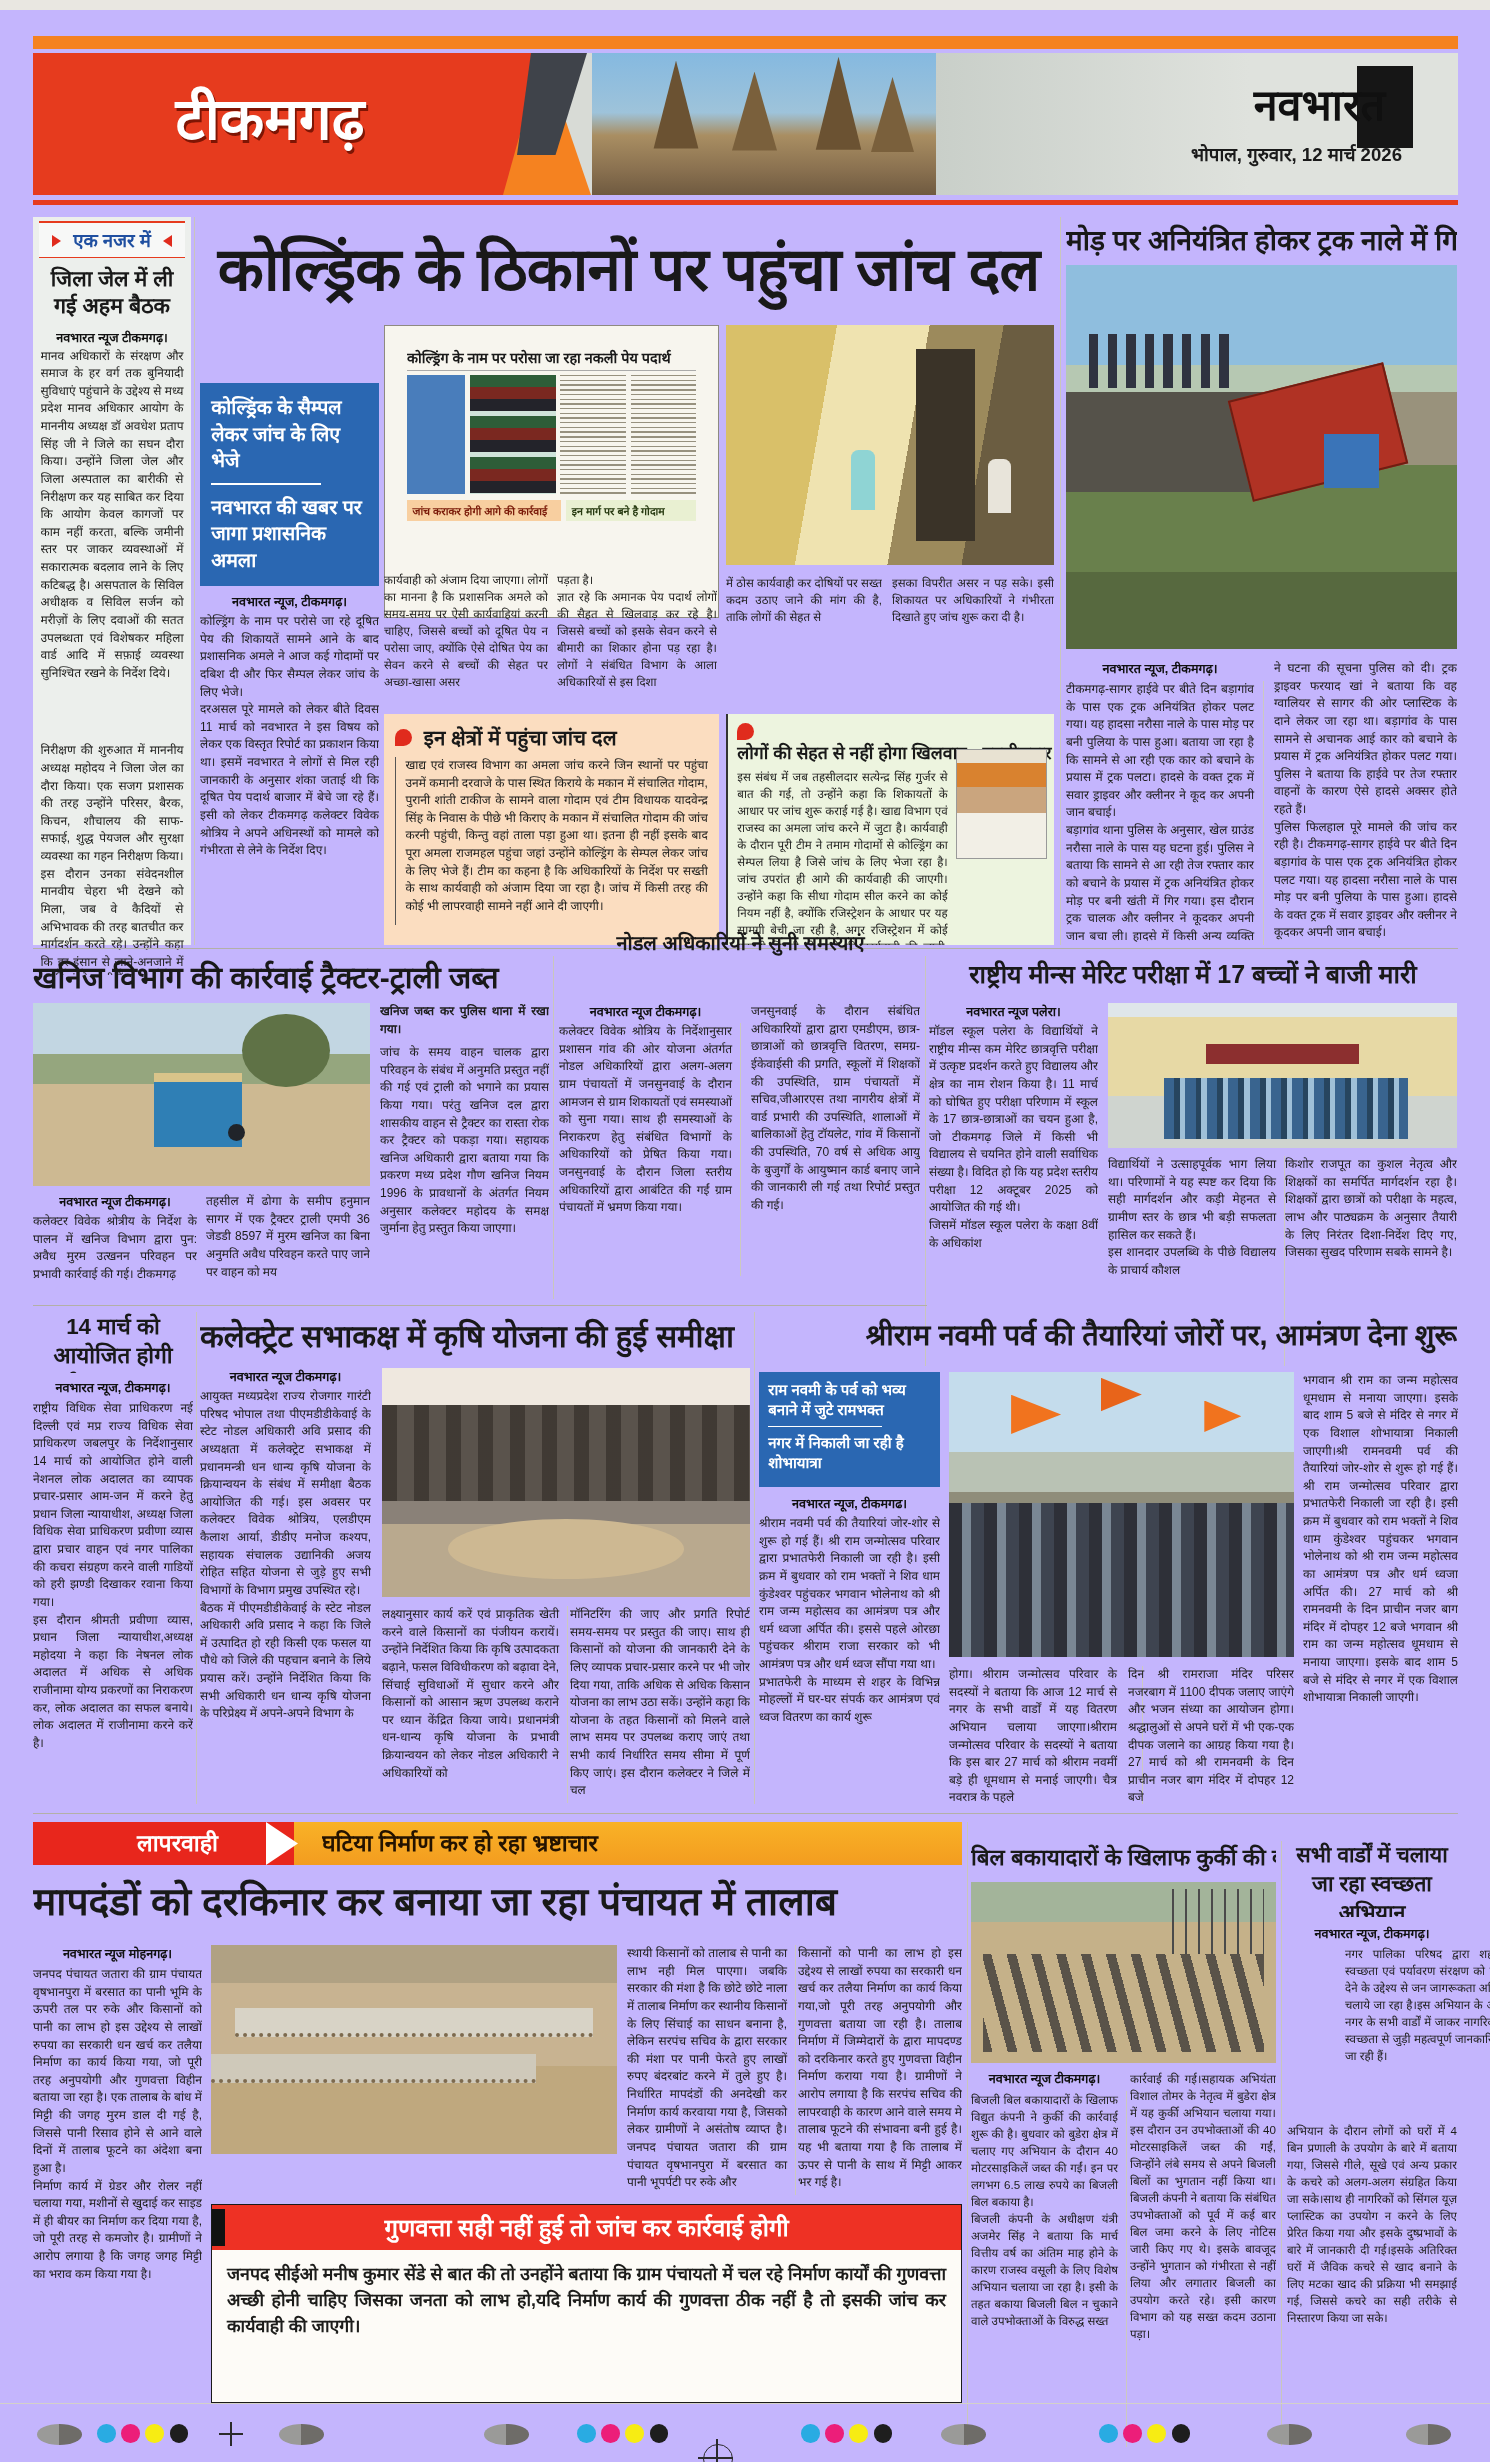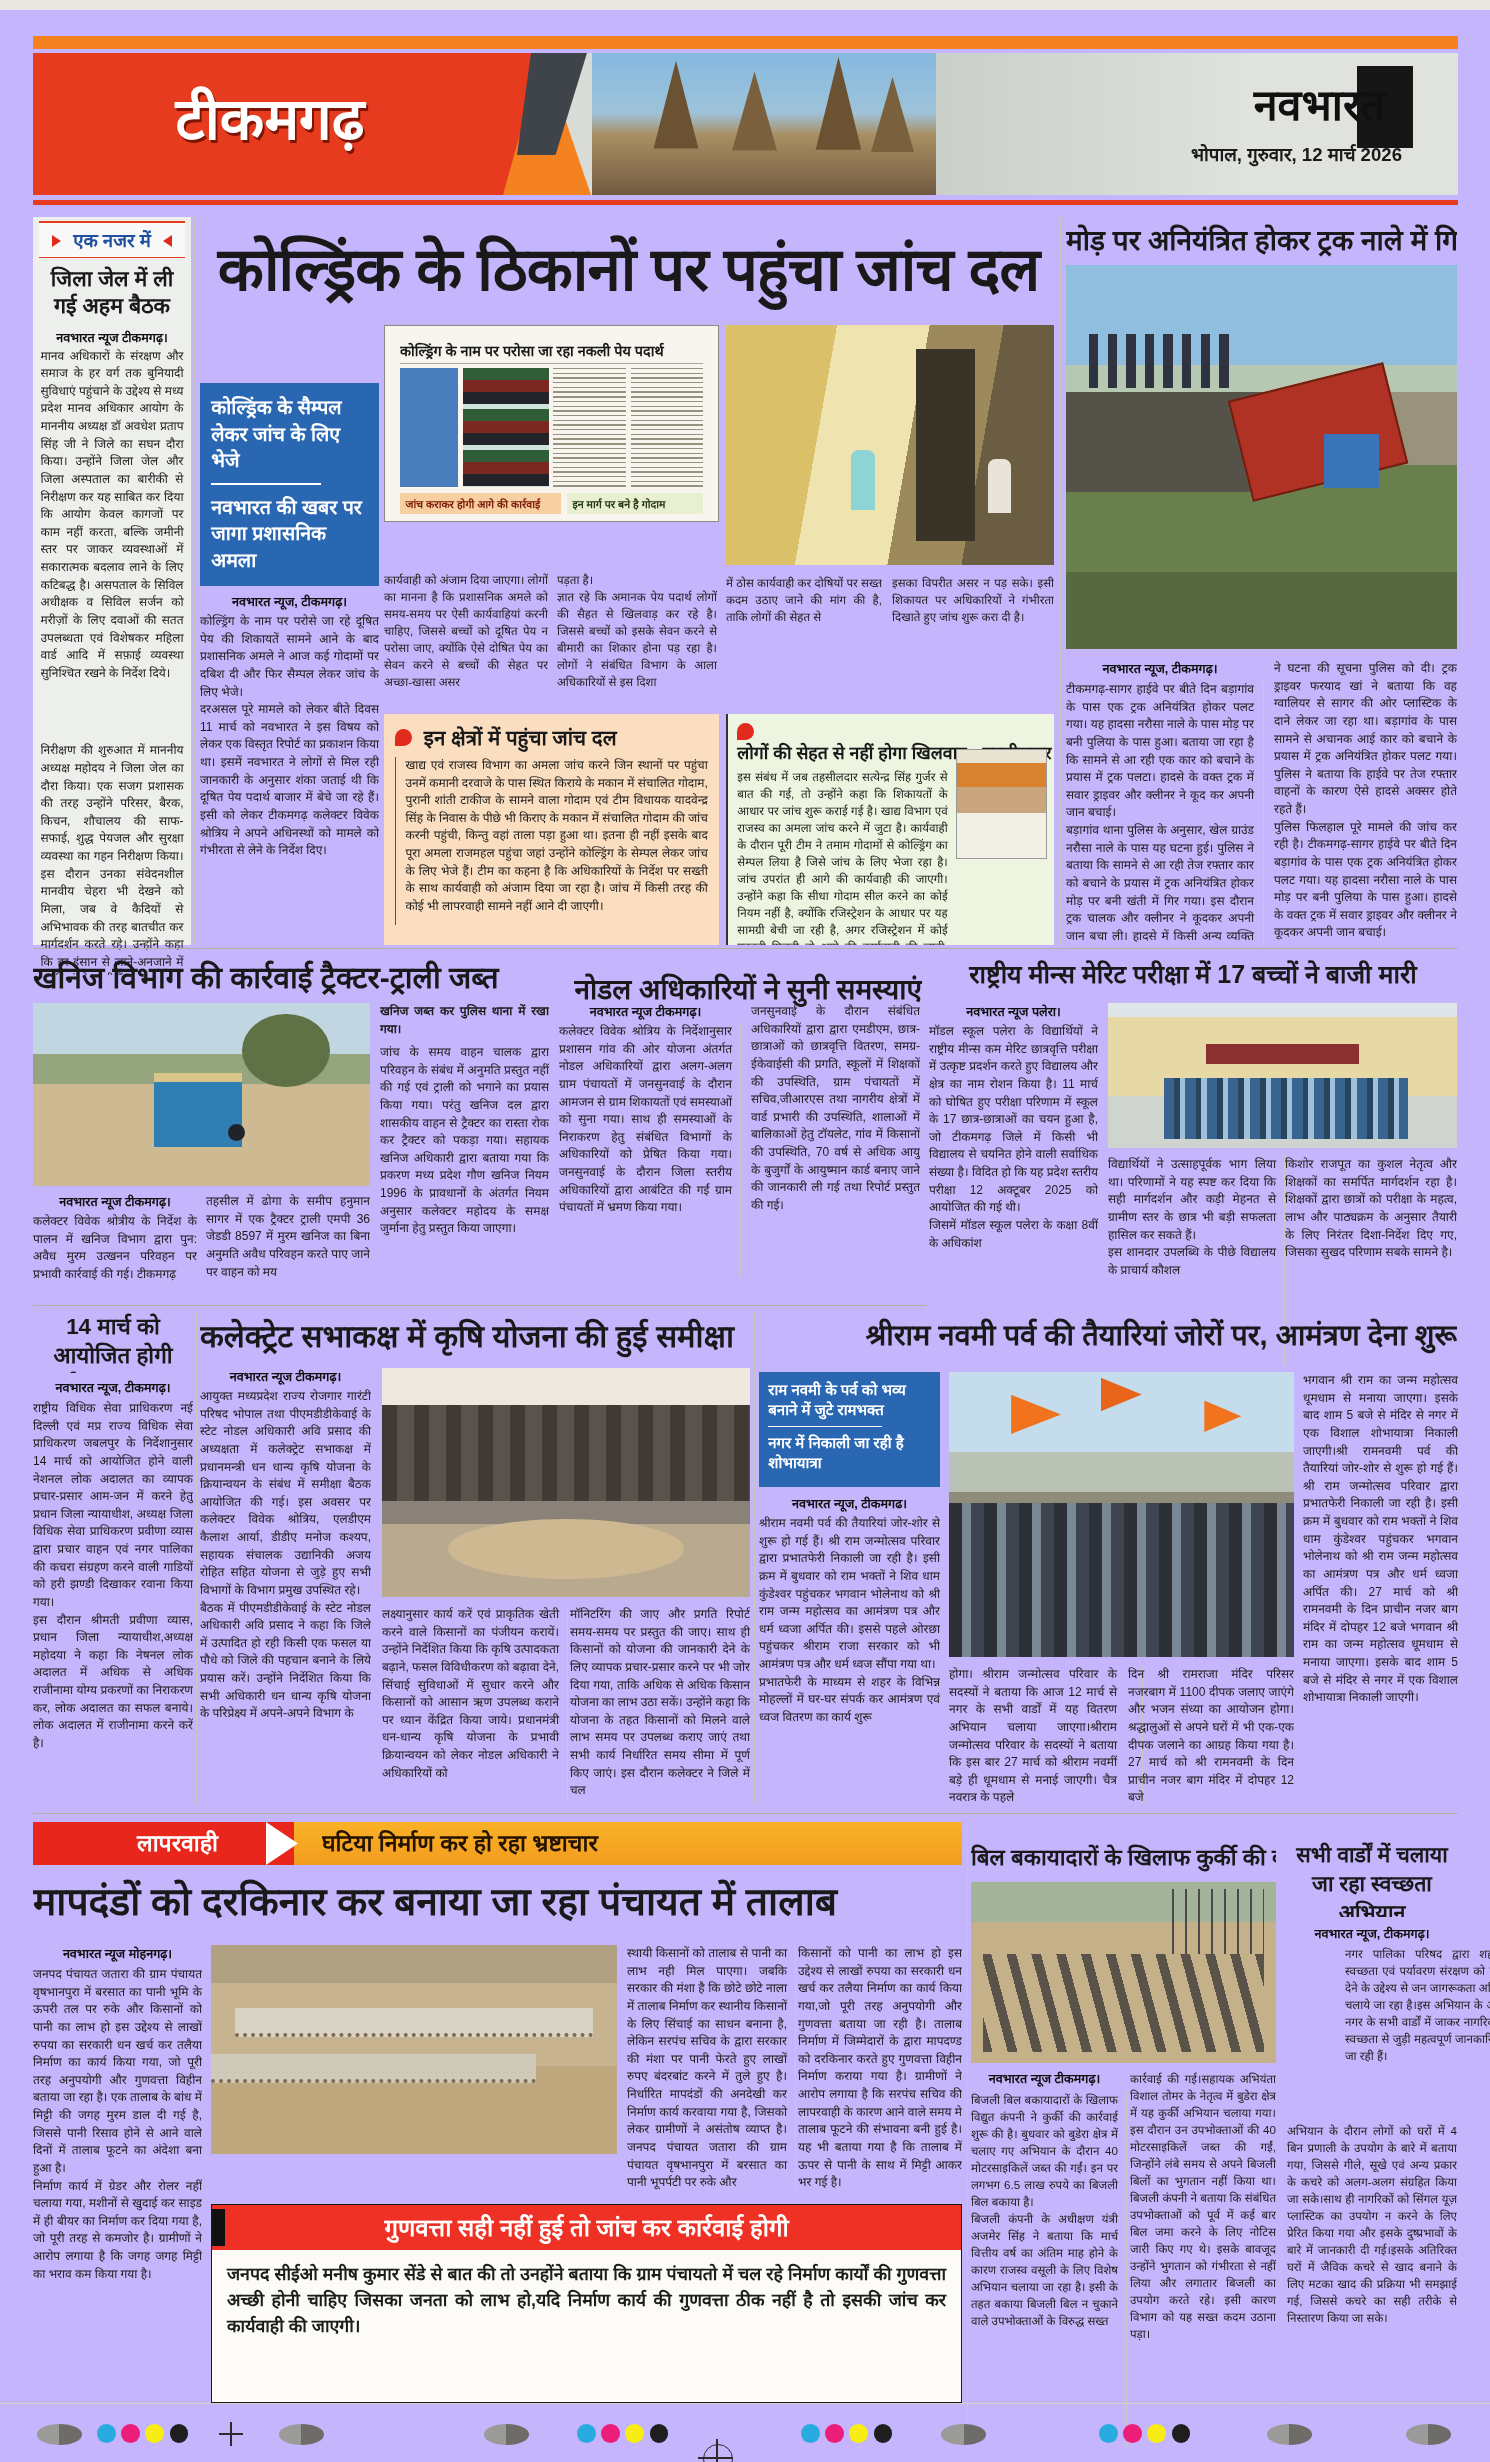--- a/index.html
+++ b/index.html
@@ -73,21 +73,21 @@
 
   <div class="abs bluebox" style="left:200px;top:373px;width:179px;height:203px;box-sizing:border-box;">
     <div class="l" style="font-size:19.6px;">कोल्ड्रिंक के सैम्पल लेकर जांच के लिए भेजे</div>
     <div class="div"></div>
     <div class="l" style="font-size:19.6px;">नवभारत की खबर पर जागा प्रशासनिक अमला</div>
   </div>
   <div class="abs dl" style="left:200px;top:583px;width:179px;">नवभारत न्यूज, टीकमगढ़।</div>
   <div class="abs body" style="left:200px;top:603px;width:179px;height:332px;">कोल्ड्रिंग के नाम पर परोसे जा रहे दूषित पेय की शिकायतें सामने आने के बाद प्रशासनिक अमले ने आज कई गोदामों पर दबिश दी और फिर सैम्पल लेकर जांच के लिए भेजे।
 दरअसल पूरे मामले को लेकर बीते दिवस 11 मार्च को नवभारत ने इस विषय को लेकर एक विस्तृत रिपोर्ट का प्रकाशन किया था। इसमें नवभारत ने लोगों से मिल रही जानकारी के अनुसार शंका जताई थी कि दूषित पेय पदार्थ बाजार में बेचे जा रहे हैं। इसी को लेकर टीकमगढ़ कलेक्टर विवेक श्रोत्रिय ने अपने अधिनस्थों को मामले को गंभीरता से लेने के निर्देश दिए।</div>
 
-  <div class="abs" style="left:384px;top:315px;width:335px;height:197px;border:1.9px solid #8e8a80;background:#f7f5ee;box-sizing:border-box;padding:15px;">
+  <div class="abs" style="left:384px;top:315px;width:335px;height:293px;border:1.9px solid #8e8a80;background:#f7f5ee;box-sizing:border-box;padding:22px;">
     <div class="hd" style="font-size:14.4px;border-bottom:0.9px solid #aaa;padding-bottom:2.8px;">कोल्ड्रिंग के नाम पर परोसा जा रहा नकली पेय पदार्थ</div>
     <div style="display:flex;gap:4.7px;margin-top:4.7px;height:119px;">
       <div style="width:58px;background:#2a67b2;opacity:.85;"></div>
       <div class="photo" style="width:86px;background:repeating-linear-gradient(180deg,#2e5d38 0 12px,#7a2820 12px 24px,#23232a 24px 36px,#cfe3da 36px 41px);"></div>
       <div class="flines" style="flex:1;"></div>
       <div class="flines" style="flex:1;"></div>
     </div>
     <div style="display:flex;gap:5.6px;margin-top:5.6px;">
       <div style="flex:1.2;background:#f8cfa0;color:#7a1a08;font-weight:700;font-size:10.7px;padding:3.7px 5.6px;overflow:hidden;white-space:nowrap;">जांच कराकर होगी आगे की कार्रवाई</div>
       <div style="flex:1;background:#e9f0d2;color:#273a10;font-weight:700;font-size:10.7px;padding:3.7px 5.6px;overflow:hidden;white-space:nowrap;">इन मार्ग पर बने है गोदाम</div>
@@ -145,21 +145,21 @@
     <div class="abs" style="left:62%;top:6%;width:26%;height:40%;background:#5f7246;border-radius:50%;"></div>
     <div class="abs" style="left:36%;top:38%;width:26%;height:36%;background:#2f7fb5;border-top:9.3px solid #d9c48a;"></div>
     <div class="abs" style="left:58%;top:66%;width:17px;height:17px;background:#20242a;border-radius:50%;"></div>
   </div>
   <div class="abs dl" style="left:33px;top:1183px;width:164px;">नवभारत न्यूज टीकमगढ़।</div>
   <div class="abs body" style="left:33px;top:1203px;width:164px;height:86px;">कलेक्टर विवेक श्रोत्रीय के निर्देश के पालन में खनिज विभाग द्वारा पुन: अवैध मुरम उत्खनन परिवहन पर प्रभावी कार्रवाई की गई। टीकमगढ़</div>
   <div class="abs body" style="left:206px;top:1183px;width:164px;height:106px;">तहसील में ढोगा के समीप हनुमान सागर में एक ट्रैक्टर ट्राली एमपी 36 जेडडी 8597 में मुरम खनिज का बिना अनुमति अवैध परिवहन करते पाए जाने पर वाहन को मय</div>
   <div class="abs body" style="left:380px;top:993px;width:169px;height:37px;font-weight:700;">खनिज जब्त कर पुलिस थाना में रखा गया।</div>
   <div class="abs body" style="left:380px;top:1034px;width:169px;height:255px;">जांच के समय वाहन चालक द्वारा परिवहन के संबंध में अनुमति प्रस्तुत नहीं की गई एवं ट्राली को भगाने का प्रयास किया गया। परंतु खनिज दल द्वारा शासकीय वाहन से ट्रैक्टर का रास्ता रोक कर ट्रैक्टर को पकड़ा गया। सहायक खनिज अधिकारी द्वारा बताया गया कि प्रकरण मध्य प्रदेश गौण खनिज नियम 1996 के प्रावधानों के अंतर्गत नियम अनुसार कलेक्टर महोदय के समक्ष जुर्माना हेतु प्रस्तुत किया जाएगा।</div>
 
-  <div class="abs hd" style="left:559px;top:959px;width:363px;height:41px;font-size:28px;text-align:right;">नोडल अधिकारियों ने सुनी समस्याएं</div>
+  <div class="abs hd" style="left:559px;top:919px;width:363px;height:41px;font-size:20px;text-align:center;">नोडल अधिकारियों ने सुनी समस्याएं</div>
   <div class="abs dl" style="left:559px;top:993px;width:173px;">नवभारत न्यूज टीकमगढ़।</div>
   <div class="abs body" style="left:559px;top:1013px;width:173px;height:253px;border-right:0.9px solid #ccc9c0;padding-right:8.4px;">कलेक्टर विवेक श्रोत्रिय के निर्देशानुसार प्रशासन गांव की ओर योजना अंतर्गत नोडल अधिकारियों द्वारा अलग-अलग ग्राम पंचायतों में जनसुनवाई के दौरान आमजन से ग्राम शिकायतों एवं समस्याओं को सुना गया। साथ ही समस्याओं के निराकरण हेतु संबंधित विभागों के अधिकारियों को प्रेषित किया गया। जनसुनवाई के दौरान जिला स्तरीय अधिकारियों द्वारा आबंटित की गईं ग्राम पंचायतों में भ्रमण किया गया।</div>
   <div class="abs body" style="left:751px;top:993px;width:169px;height:274px;">जनसुनवाई के दौरान संबंधित अधिकारियों द्वारा द्वारा एमडीएम, छात्र-छात्राओं को छात्रवृत्ति वितरण, समग्र-ईकेवाईसी की प्रगति, स्कूलों में शिक्षकों की उपस्थिति, ग्राम पंचायतों में सचिव,जीआरएस तथा नागरीय क्षेत्रों में वार्ड प्रभारी की उपस्थिति, शालाओं में बालिकाओं हेतु टॉयलेट, गांव में किसानों की उपस्थिति, 70 वर्ष से अधिक आयु के बुजुर्गों के आयुष्मान कार्ड बनाए जाने की जानकारी ली गई तथा रिपोर्ट प्रस्तुत की गई।</div>
 
   <div class="abs hd" style="left:929px;top:946px;width:528px;height:41px;font-size:25px;text-align:center;">राष्ट्रीय मीन्स मेरिट परीक्षा में 17 बच्चों ने बाजी मारी</div>
   <div class="abs dl" style="left:929px;top:993px;width:169px;">नवभारत न्यूज पलेरा।</div>
   <div class="abs body" style="left:929px;top:1013px;width:169px;height:343px;">मॉडल स्कूल पलेरा के विद्यार्थियों ने राष्ट्रीय मीन्स कम मेरिट छात्रवृत्ति परीक्षा में उत्कृष्ट प्रदर्शन करते हुए विद्यालय और क्षेत्र का नाम रोशन किया है। 11 मार्च को घोषित हुए परीक्षा परिणाम में स्कूल के 17 छात्र-छात्राओं का चयन हुआ है, जो टीकमगढ़ जिले में किसी भी विद्यालय से चयनित होने वाली सर्वाधिक संख्या है। विदित हो कि यह प्रदेश स्तरीय परीक्षा 12 अक्टूबर 2025 को आयोजित की गई थी।
 जिसमें मॉडल स्कूल पलेरा के कक्षा 8वीं के अधिकांश</div>
   <div class="abs photo" style="left:1108px;top:993px;width:349px;height:145px;background:linear-gradient(180deg,#dfe6ea 0 10%,#e7d9a5 10% 64%,#cfd4cf 64%);">
     <div class="abs" style="left:28%;top:28%;width:44%;height:14%;background:#8c2f2f;"></div>

